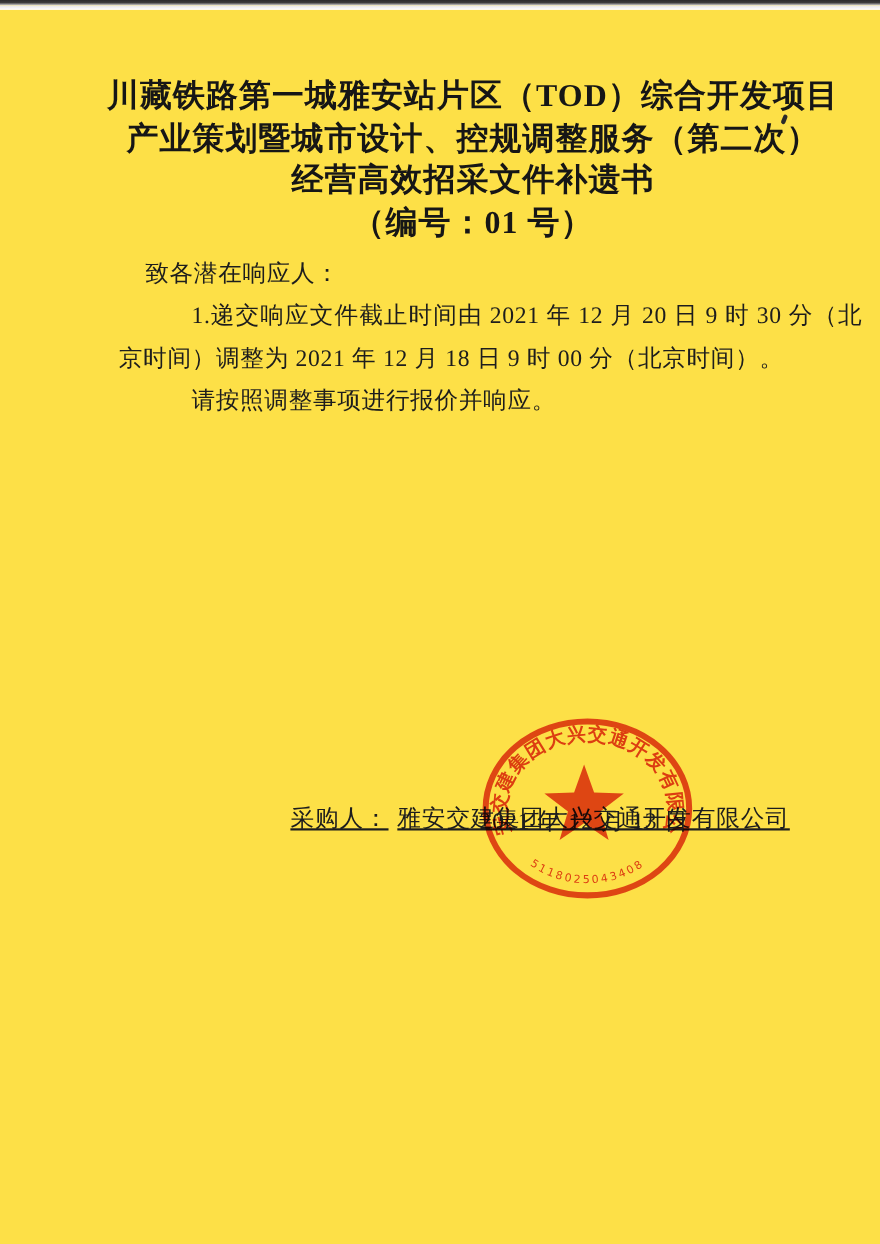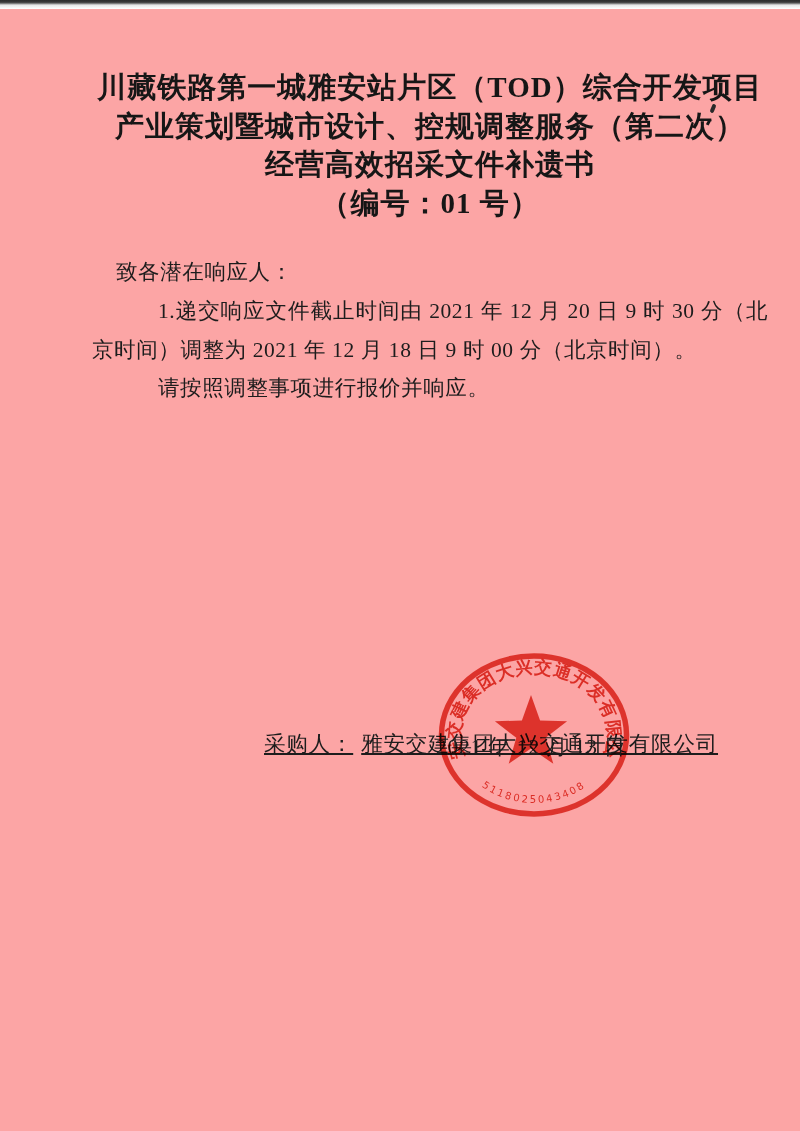--- a/index.html
+++ b/index.html
@@ -4,21 +4,21 @@
 <style>
   html, body {
     margin: 0;
     padding: 0;
     background: #ffffff;
   }
   .page {
     position: relative;
     width: 800px;
     height: 1131px;
-    background: #fca5a5;
+    background: #fde047;
     overflow: hidden;
     font-family: "Liberation Serif", serif;
     color: #1d1d1d;
   }
   
   .scan-edge {
     position: absolute;
     top: 0; left: 0; right: 0;
     height: 5px;
     background: linear-gradient(to bottom, #2b2b2b 0%, #3a3a3a 45%, #8b8b8b 75%, #e6e6e6 100%);
@@ -48,28 +48,27 @@
     text-align: center;
     font-weight: bold;
     font-size: 29px;
     line-height: 38.6px;
     letter-spacing: 1px;
     color: #161616;
   }
   .body-block {
     position: absolute;
     top: 229px;
-    left: 92px;
+    left: 108px;
     width: 676px;
     font-size: 21.5px;
     line-height: 38.8px;
     letter-spacing: 0.6px;
     text-align: justify;
     color: #1d1d1d;
-    margin-top: 24px;
   }
   .body-block p {
     margin: 0;
   }
   .body-block p.salutation {
     text-indent: 24px;
   }
   .body-block p.indented {
     text-indent: 66px;
   }

